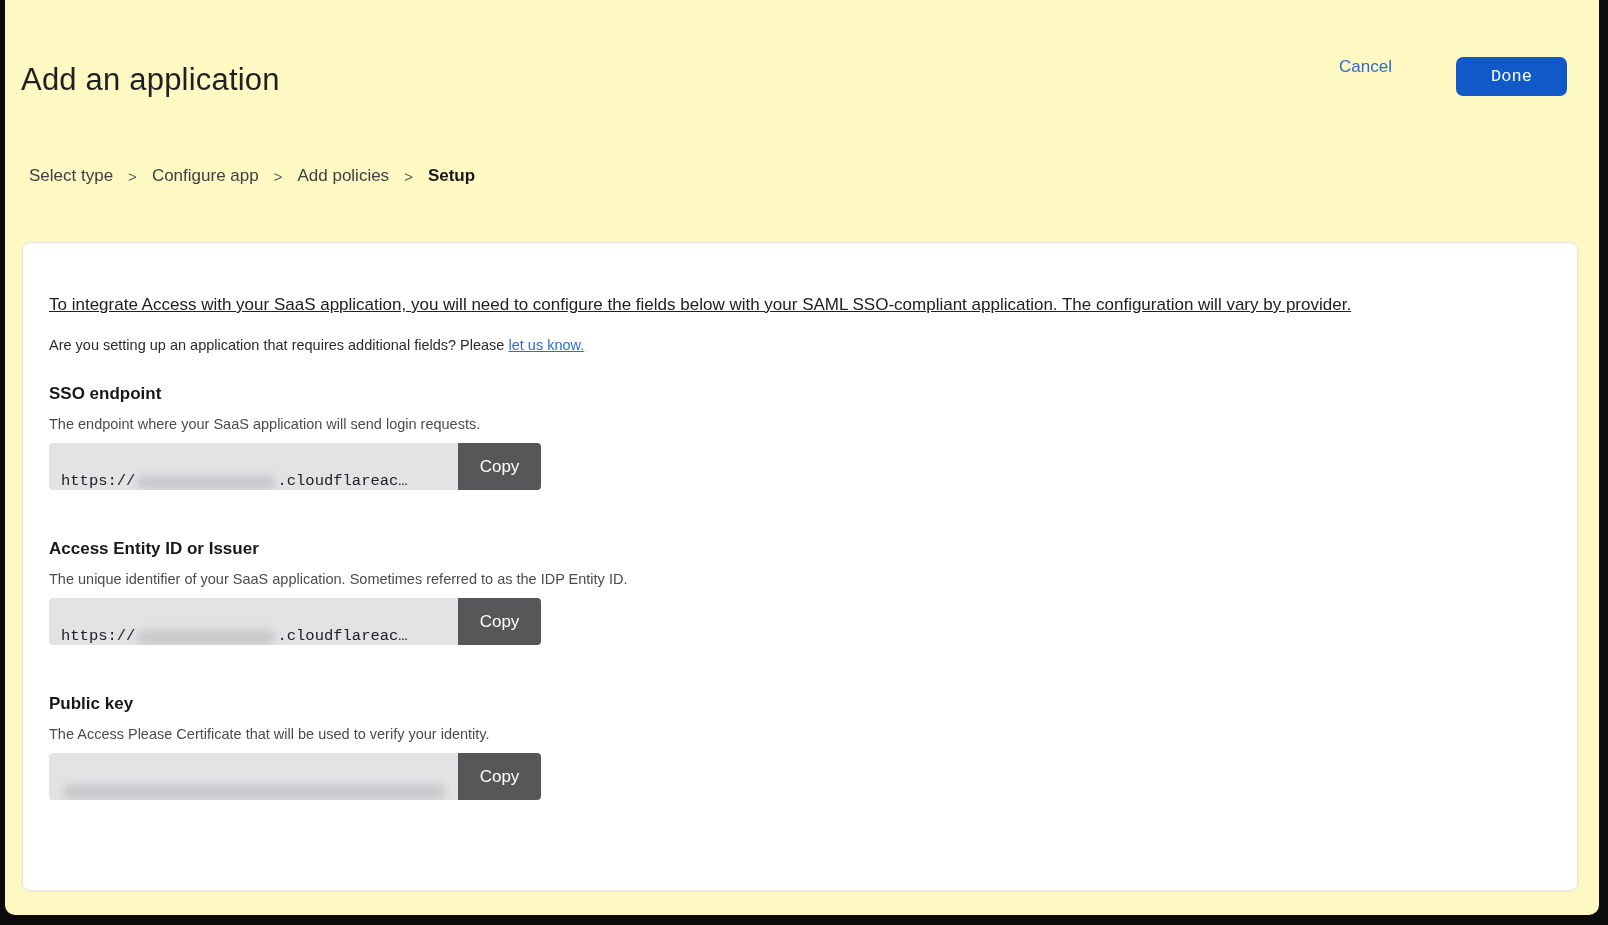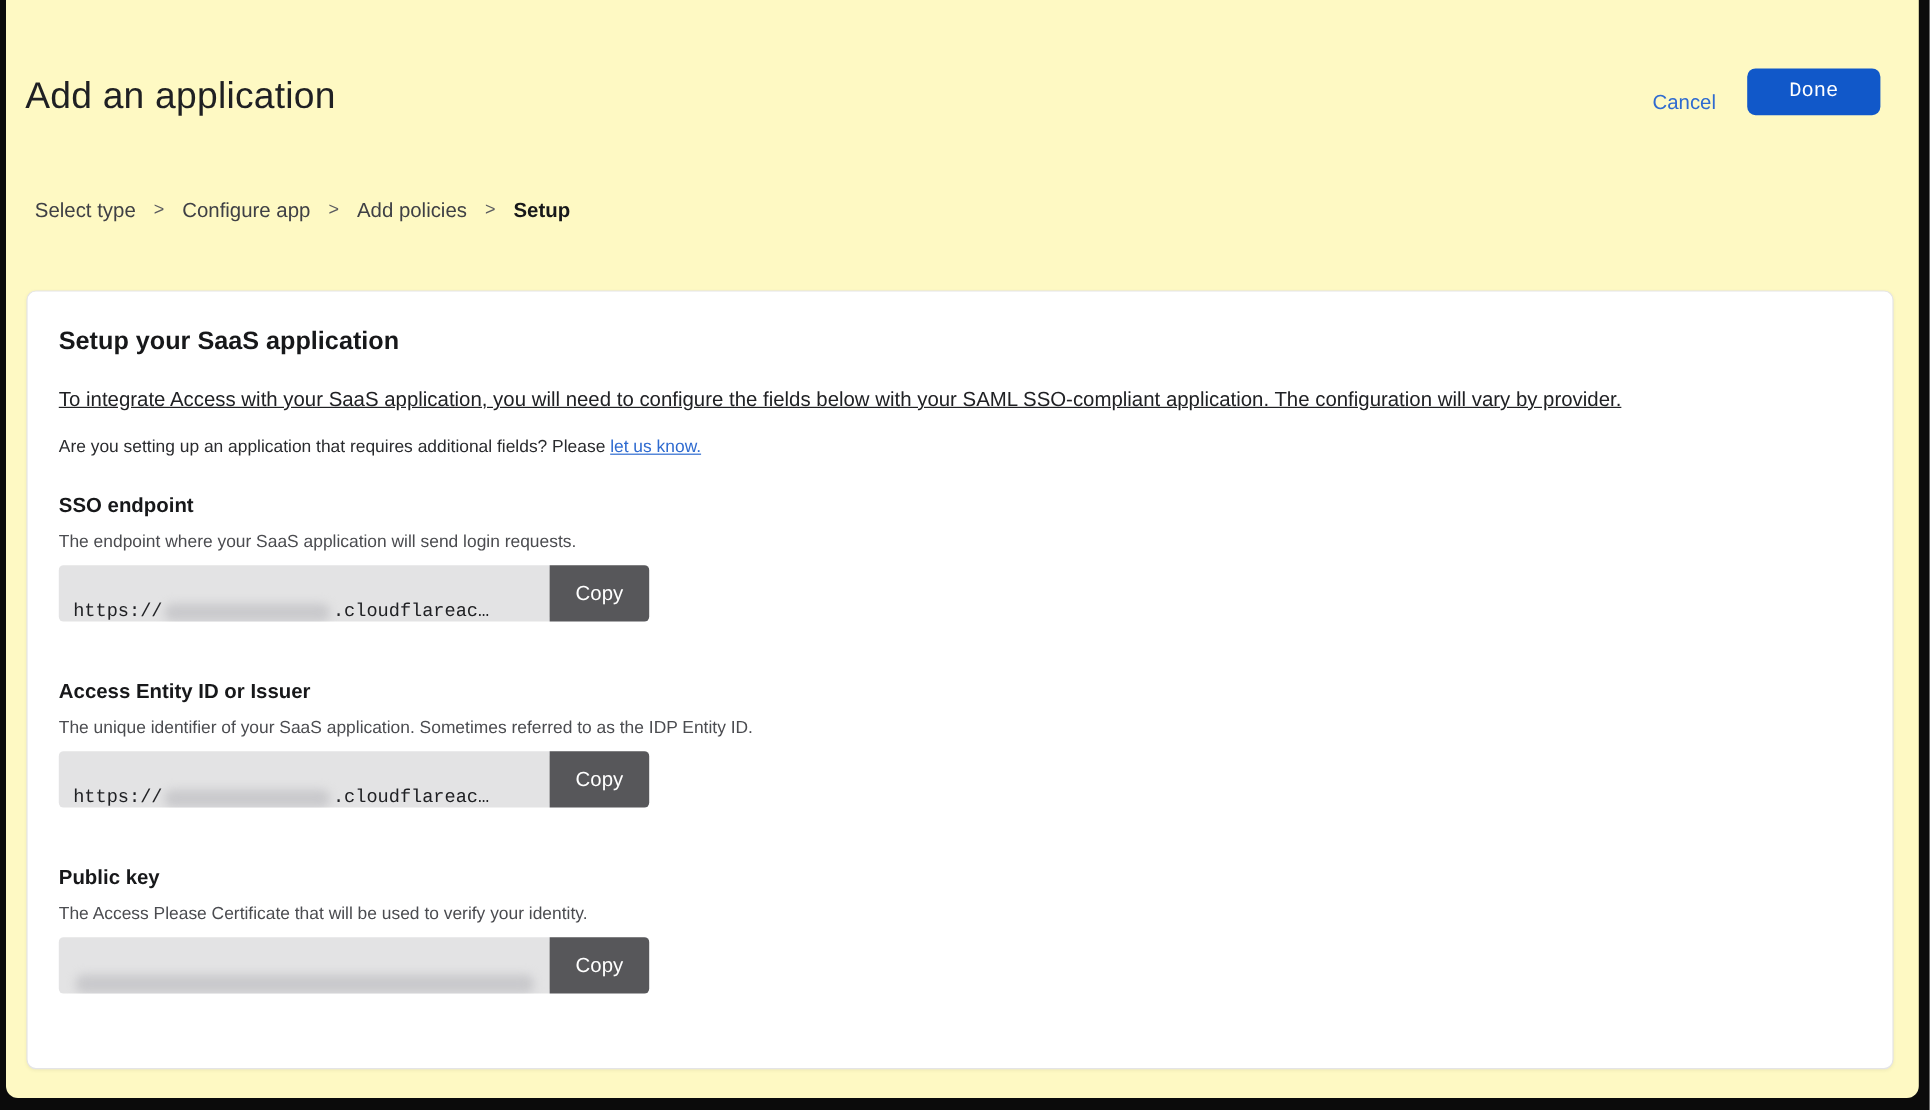--- a/index.html
+++ b/index.html
@@ -26,22 +26,22 @@
     left: 16px; top: 62px;
     font-size: 31px;
     font-weight: 400;
     color: #1f2023;
     letter-spacing: 0.2px;
   }
   .header-actions {
     position: absolute;
     top: 57px; right: 32px;
     display: flex;
-    align-items: flex-end;
-    gap: 26px;
+    align-items: flex-start;
+    gap: 64px;
   }
   .cancel-link {
     font-size: 17px;
     color: var(--link-blue, #2f6bd0);
     background: none;
     border: none;
     cursor: pointer;
     font-family: inherit;
   }
   .done-btn {
@@ -53,21 +53,21 @@
     border-radius: 7px;
     cursor: pointer;
     font-family: Liberation Mono, monospace;
   }
 
   
   .breadcrumb {
     position: absolute;
     left: 24px; top: 166px;
     display: flex;
-    align-items: flex-start;
+    align-items: center;
     font-size: 17px;
     color: #3f4045;
   }
   .breadcrumb .crumb { cursor: pointer; }
   .breadcrumb .sep {
     color: #5b5c60;
     padding: 0 15px;
     font-size: 15px;
   }
   .breadcrumb .crumb.current {
@@ -186,21 +186,20 @@
     <span class="crumb">Select type</span>
     <span class="sep">&gt;</span>
     <span class="crumb">Configure app</span>
     <span class="sep">&gt;</span>
     <span class="crumb">Add policies</span>
     <span class="sep">&gt;</span>
     <span class="crumb current">Setup</span>
   </nav>
 
   <section class="card">
-    <h2>Setup your SaaS application</h2>
     <p class="intro">To integrate Access with your SaaS application, you will need to configure the fields below with your SAML SSO-compliant application. The configuration will vary by provider.</p>
     <p class="note"><span>Are you setting up an application that requires additional fields? Please </span><a>let us know.</a></p>
 
     <div class="field-group">
       <div class="field-label">SSO endpoint</div>
       <div class="field-desc">The endpoint where your SaaS application will send login requests.</div>
       <div class="field-row">
         <div class="code-box">
             <span>https://</span>
             <span class="redacted mid"></span>

